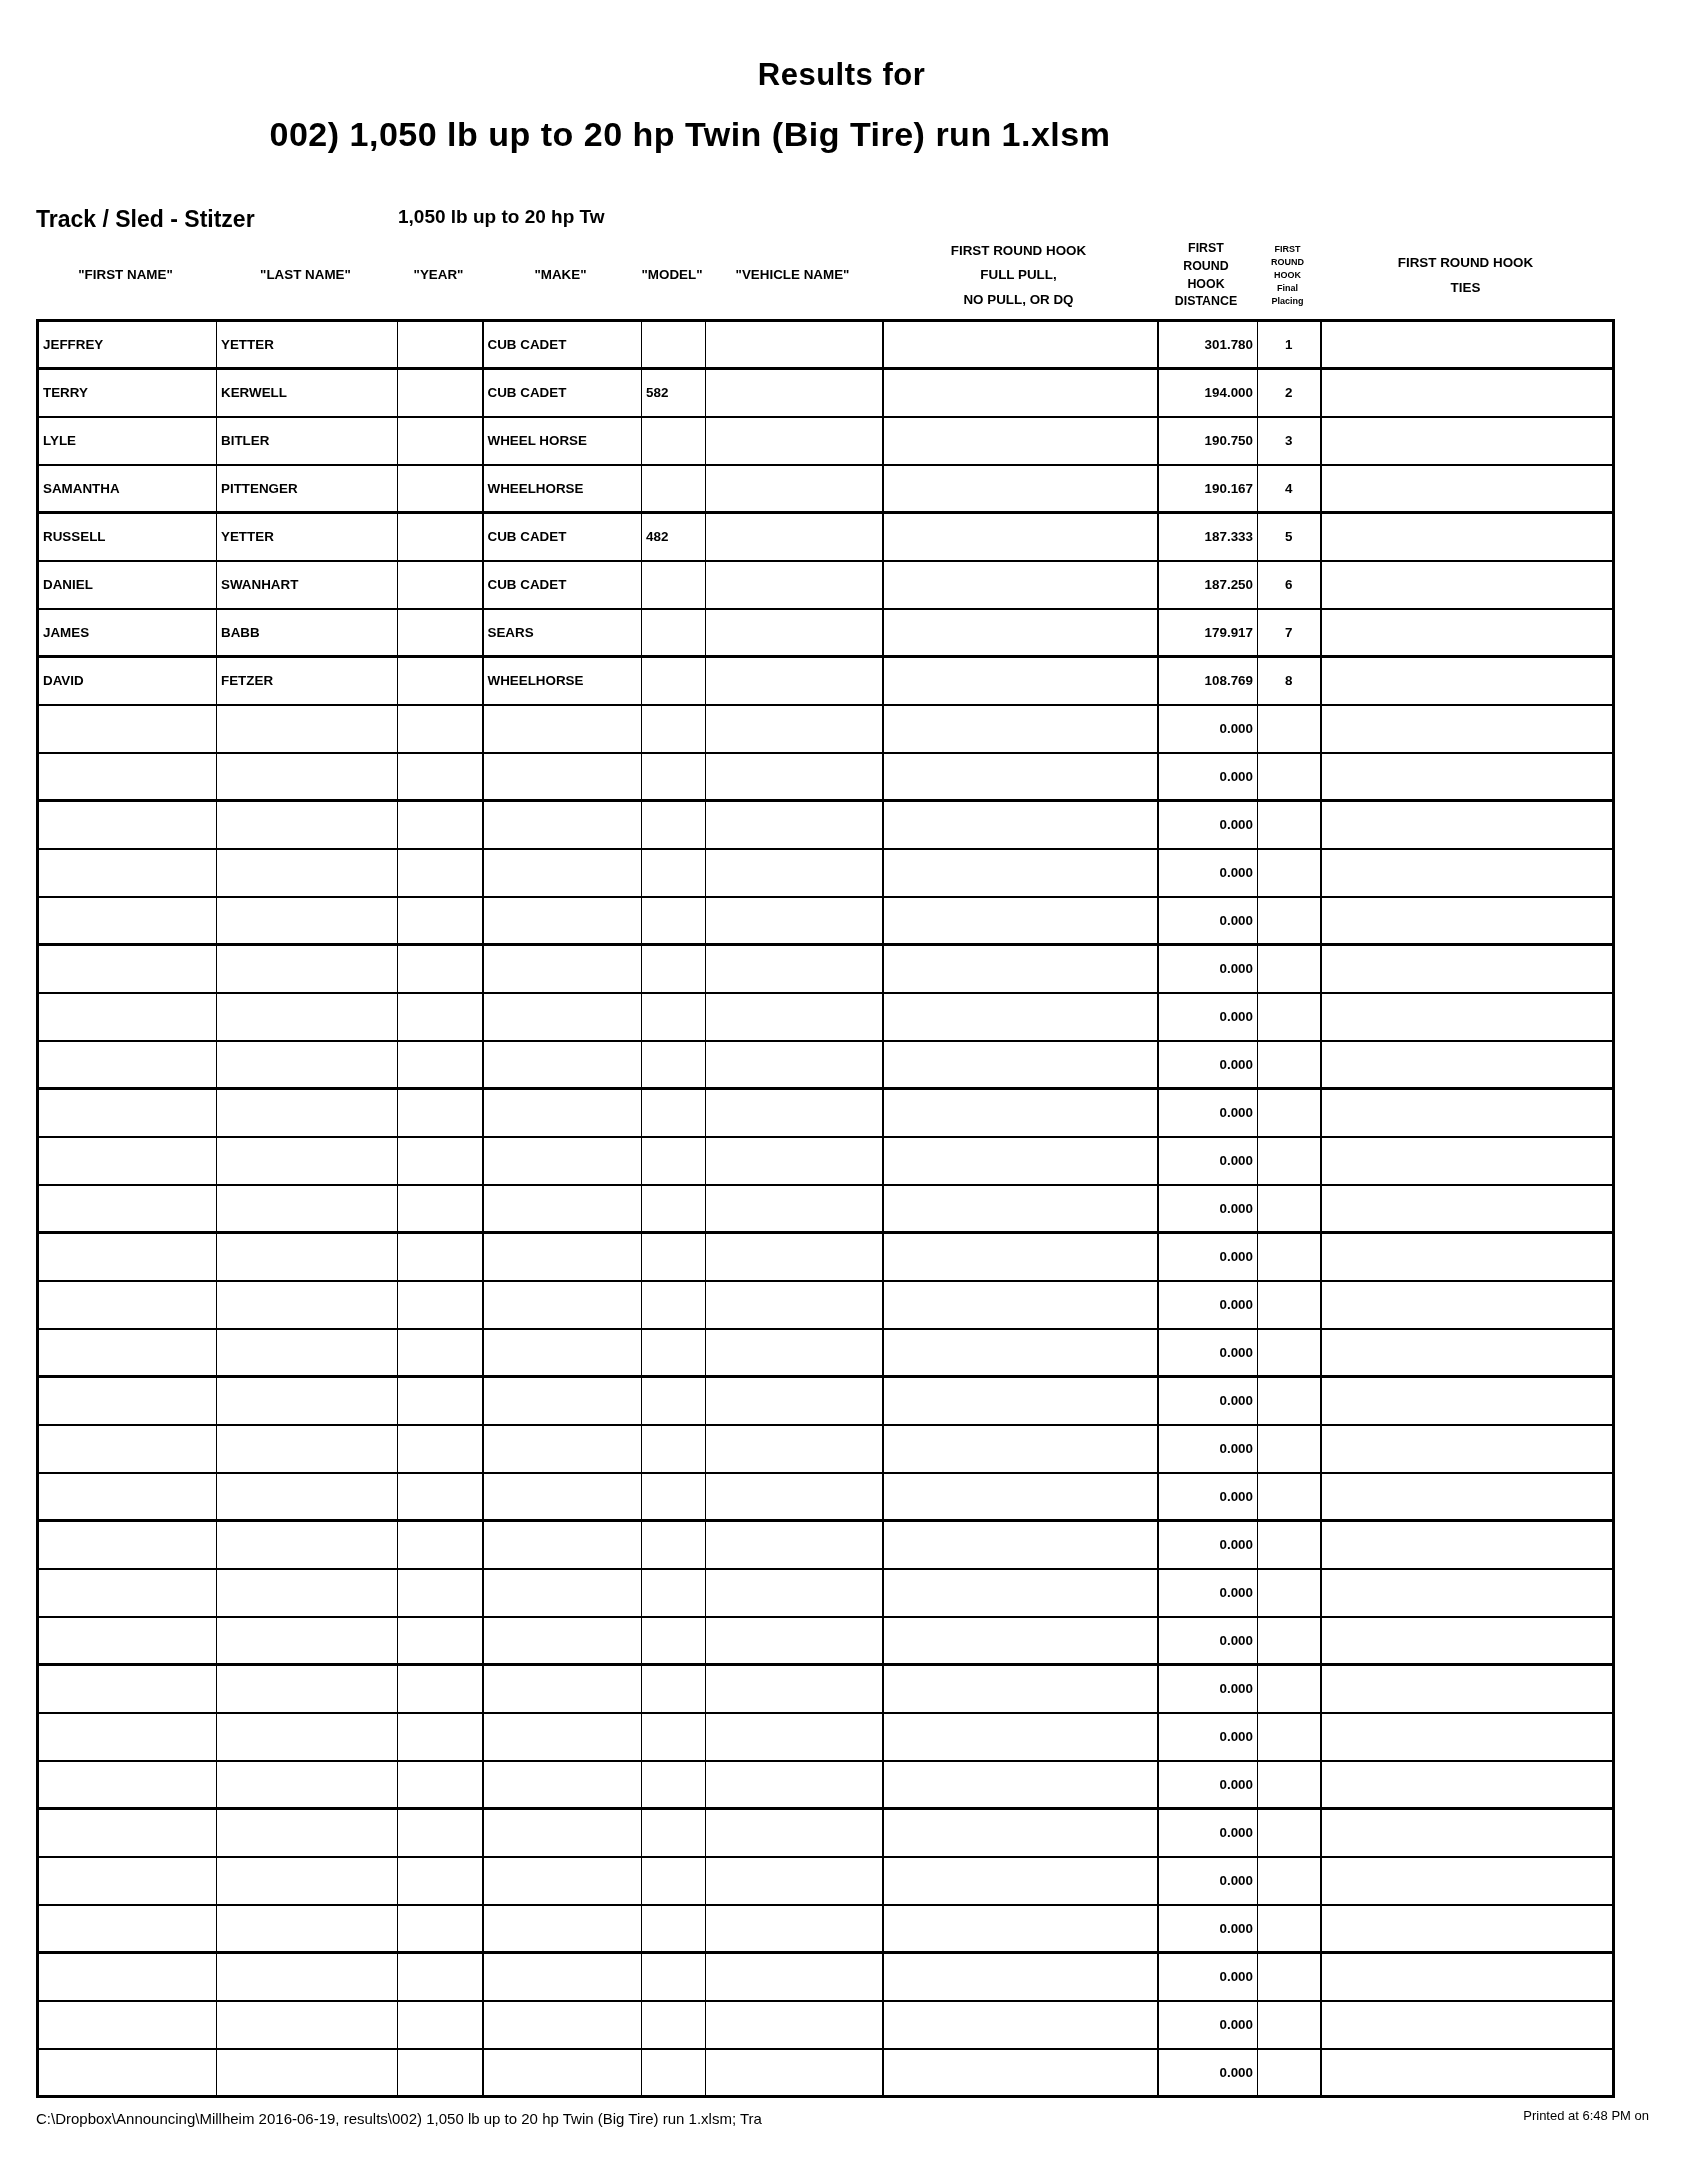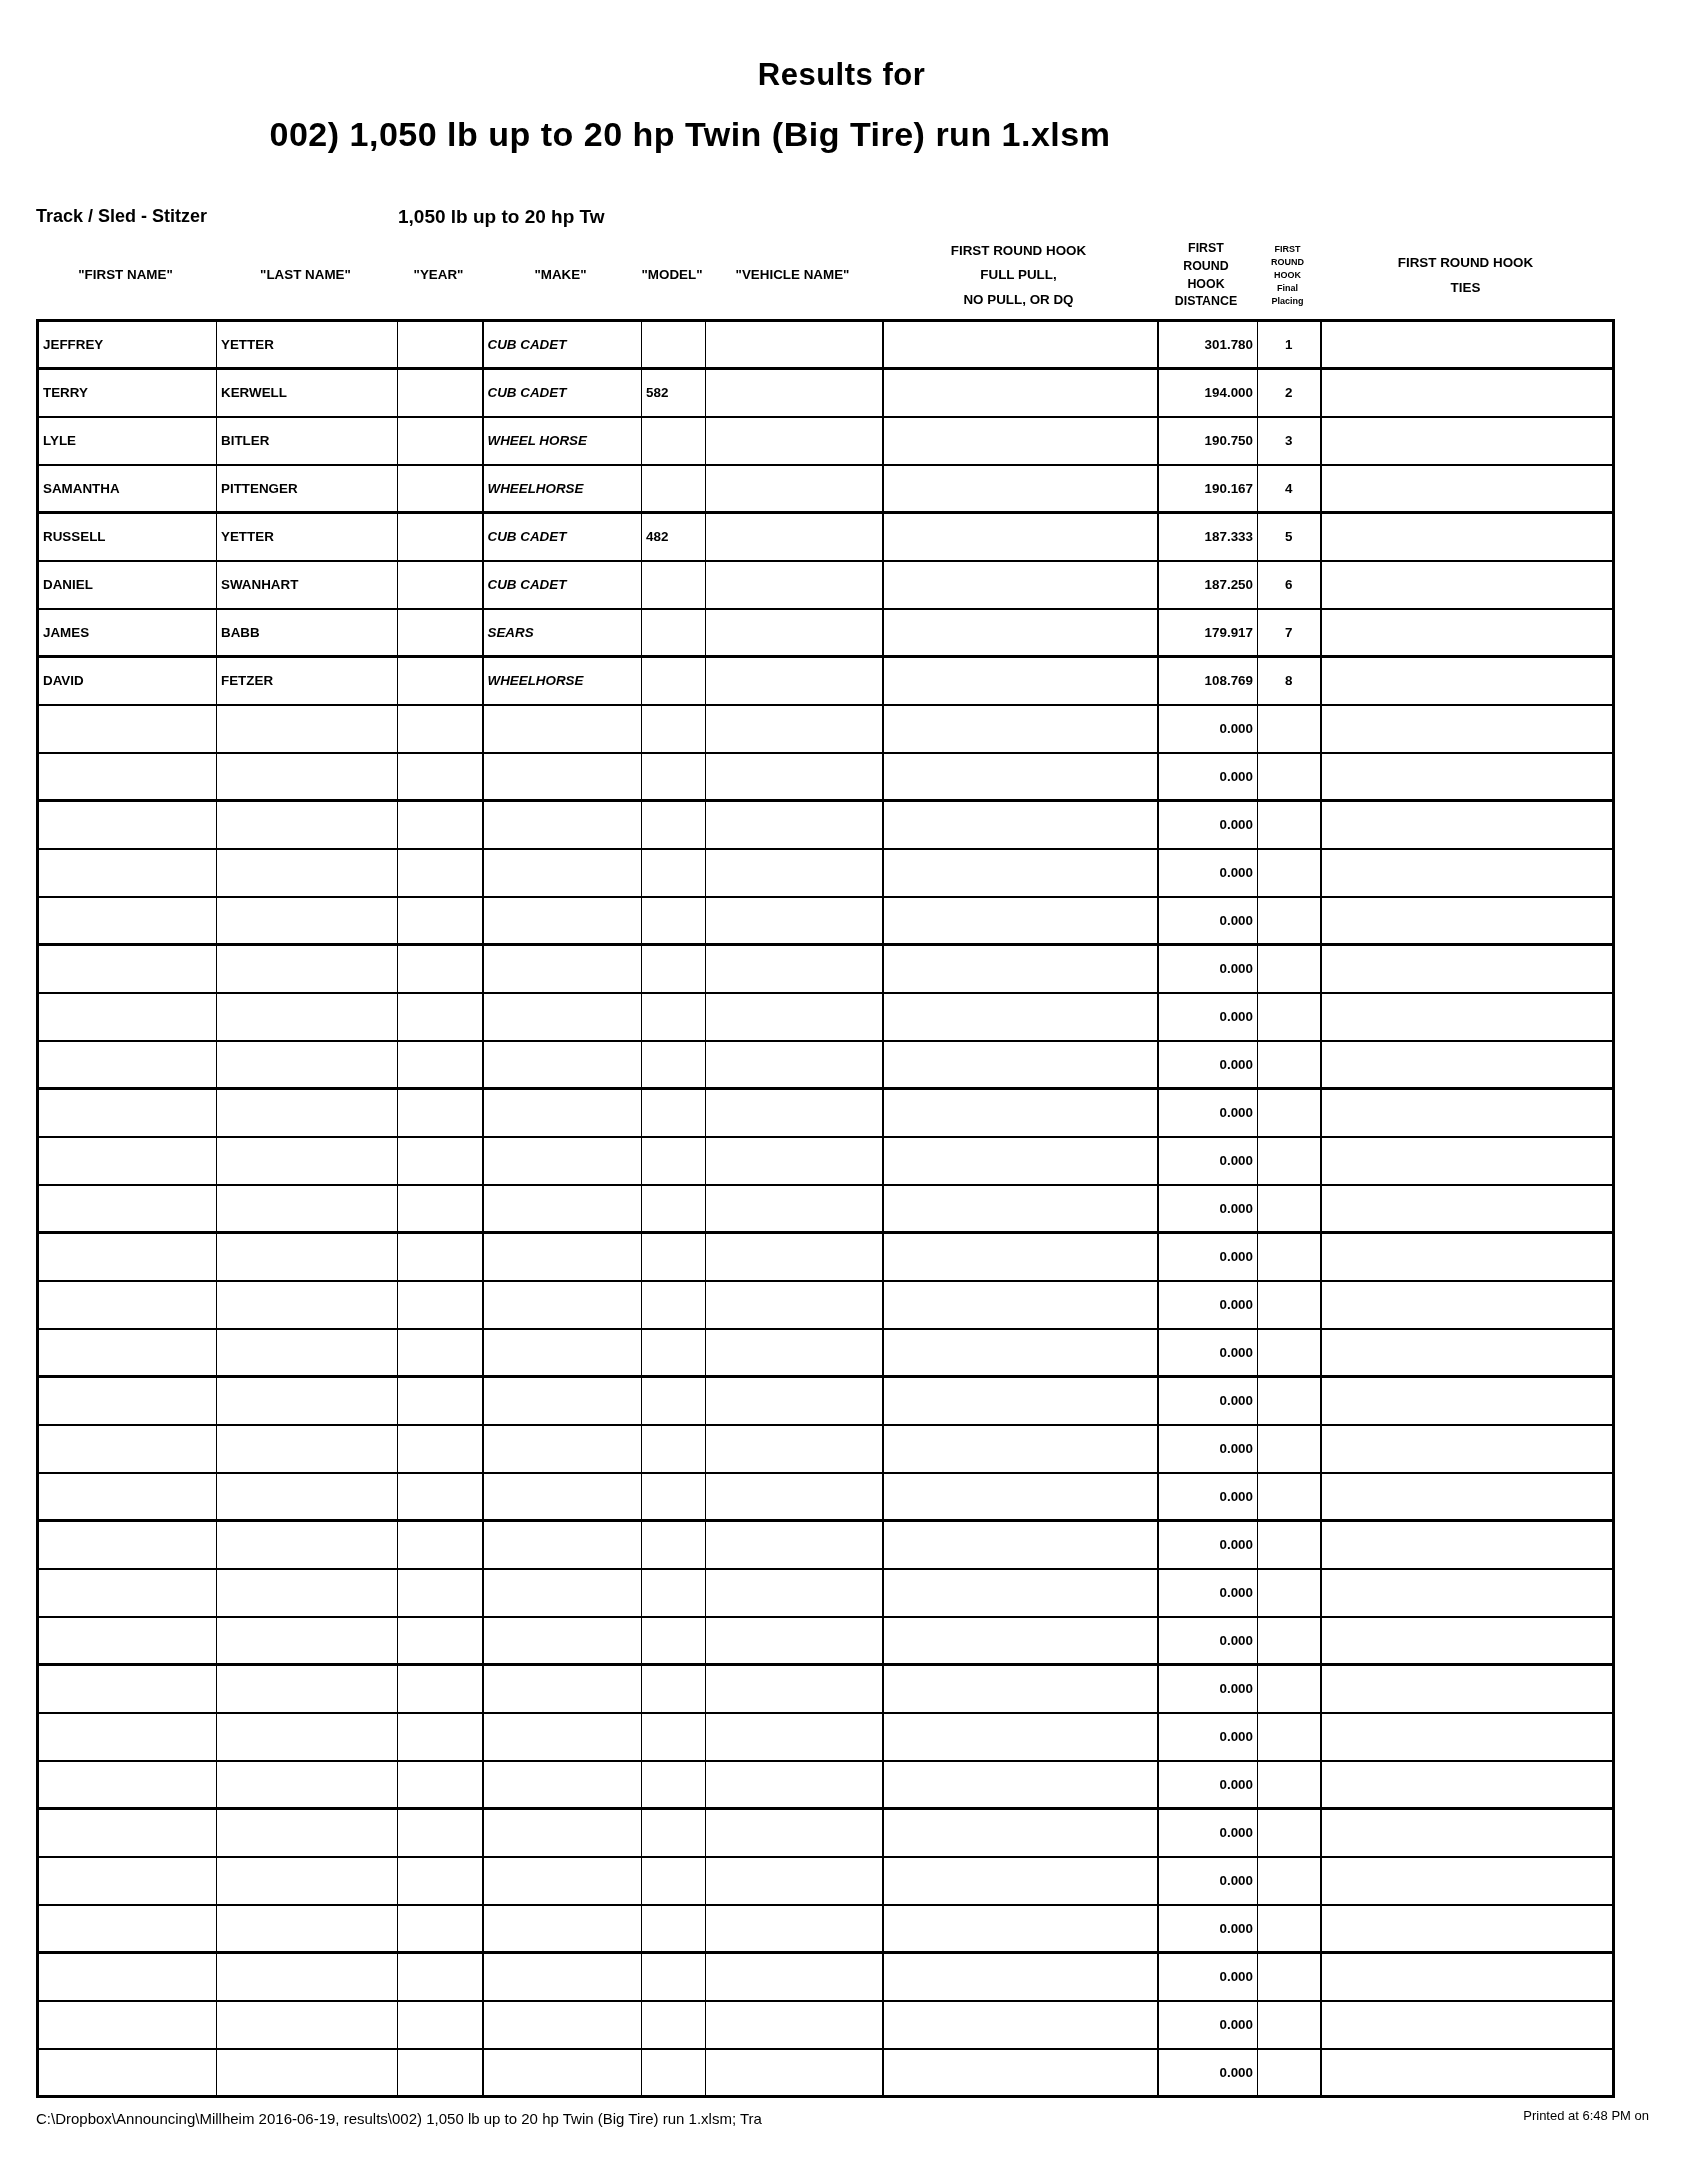--- a/index.html
+++ b/index.html
@@ -33,21 +33,21 @@
     width: 1380px;
     text-align: center;
     font-size: 34px;
     font-weight: 700;
     letter-spacing: 0.5px;
   }
   .subhead-track {
     position: absolute;
     top: 206px;
     left: 36px;
-    font-size: 18px;
+    font-size: 23px;
     font-weight: 700;
     white-space: nowrap;
   }
   .subhead-class {
     position: absolute;
     top: 206px;
     left: 398px;
     width: 248px;
     overflow: hidden;
     font-size: 19px;
@@ -108,21 +108,21 @@
     overflow: hidden;
     vertical-align: middle;
   }
   
   table.results tr:nth-child(3n+1) td { border-bottom-width: 3px; }
 
   
   td.key-first_name   { border-left: 3px solid #000; }
   td.key-last_name    { border-left: 1.5px solid #000; }
   td.key-year         { border-left: 1.5px solid #000; }
-  td.key-make         { border-left: 2.5px solid #000; font-style: italic; }
+  td.key-make         { border-left: 2.5px solid #000; }
   td.key-model        { border-left: 1.5px solid #000; }
   td.key-vehicle_name { border-left: 1.5px solid #000; }
   td.key-full_pull    { border-left: 2.5px solid #000; }
   td.key-distance     { border-left: 2.5px solid #000; }
   td.key-placing      { border-left: 1.5px solid #000; }
   td.key-ties         { border-left: 2.5px solid #000; border-right: 2px solid #000; }
 
   td.key-distance { text-align: right; }
   td.key-placing  { text-align: center; }
 

